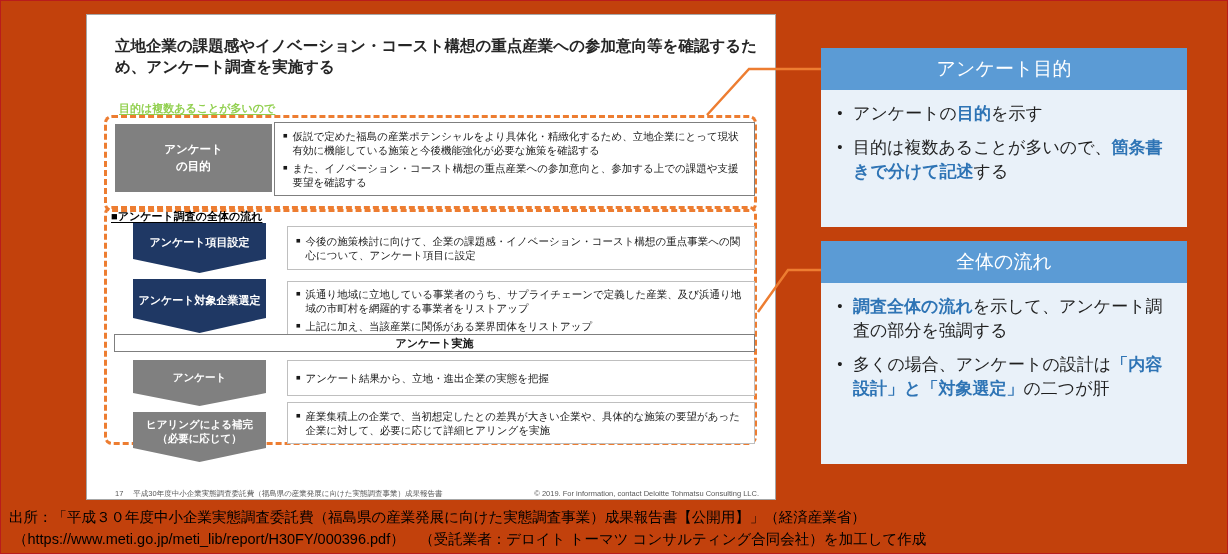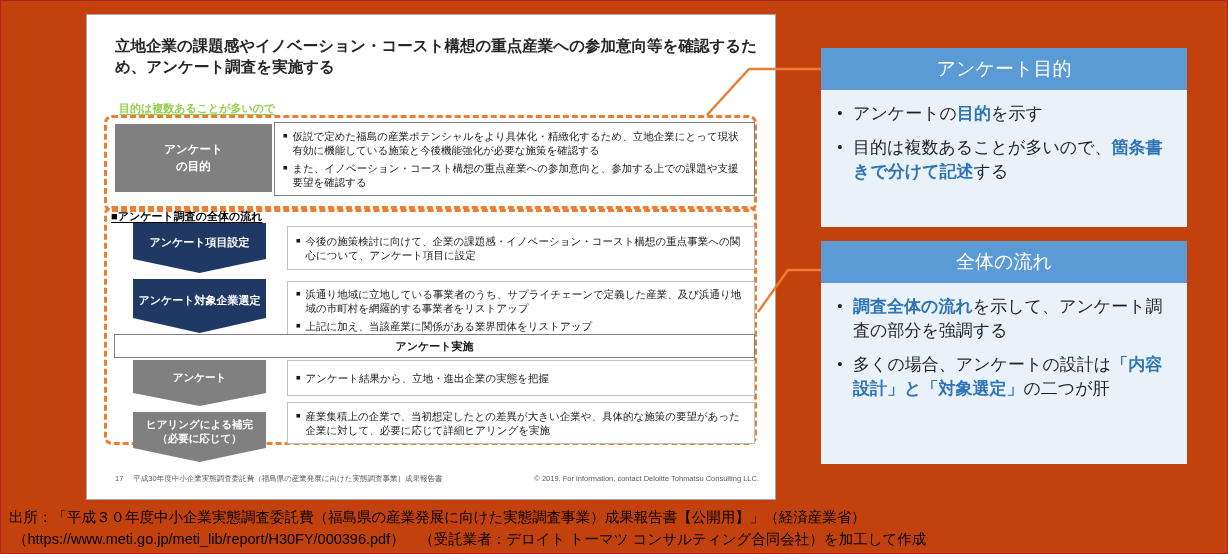--- a/index.html
+++ b/index.html
@@ -31,27 +31,27 @@
     color:#000;text-decoration:underline;text-underline-offset:2px;}
   .chev{position:absolute;left:46px;width:133px;color:#fff;font-weight:bold;
     text-align:center;display:flex;align-items:center;justify-content:center;
     box-sizing:border-box;padding-bottom:11px;
     clip-path:polygon(0 0,100% 0,100% 72%,50% 100%,0 72%);}
   .chev.navy{background:#1F3864;font-size:11px;}
   .chev.grey{background:#808080;font-size:10.5px;}
   .fbox{position:absolute;left:200px;width:468px;border:1px solid #bfbfbf;
     box-sizing:border-box;background:#fff;display:flex;flex-direction:column;
     justify-content:center;padding:3px 8px;}
-  .flowbar{position:absolute;left:27px;top:319px;width:641px;height:24px;
+  .flowbar{position:absolute;left:27px;top:319px;width:641px;height:18px;
     border:1px solid #7f7f7f;box-sizing:border-box;background:#fff;
     font-size:11px;font-weight:bold;color:#1a1a1a;text-align:center;
     display:flex;align-items:center;justify-content:center;}
   .slide-footer{position:absolute;left:28px;right:16px;top:459px;display:flex;
     font-size:7.5px;color:#595959;align-items:baseline;}
-  .slide-footer .pg{margin-right:10px;}
+  .slide-footer .pg{margin-right:10px;margin-top:15px;}
   .slide-footer .spacer{flex:1;}
   .pre{white-space:pre-line;}
   
   .callout{position:absolute;left:820px;width:366px;}
   .callout .hd{background:#5B9BD5;color:#fff;font-size:19px;text-align:center;
     height:42px;display:flex;align-items:center;justify-content:center;}
   .callout .bd{background:#E9F1F9;padding:12px 10px 10px 6px;box-sizing:border-box;}
   .cb{display:flex;font-size:17px;color:#1f1f1f;line-height:1.42;margin-bottom:10px;}
   .cb .dot{flex:0 0 26px;text-align:center;font-size:15px;}
   .cb .em, .em{color:#2E74B5;font-weight:bold;}

